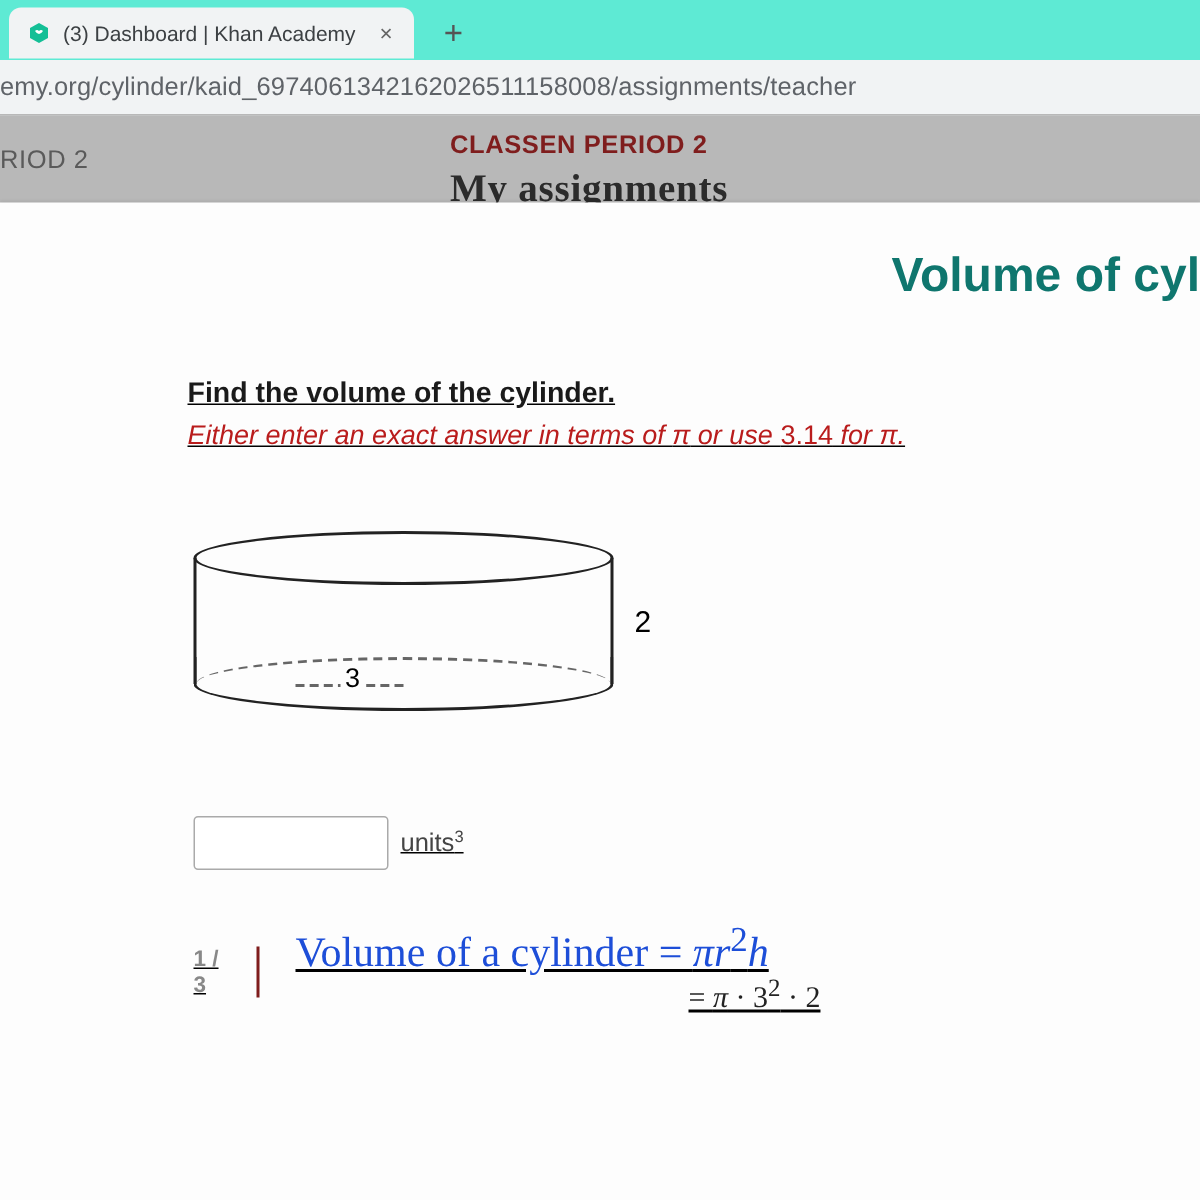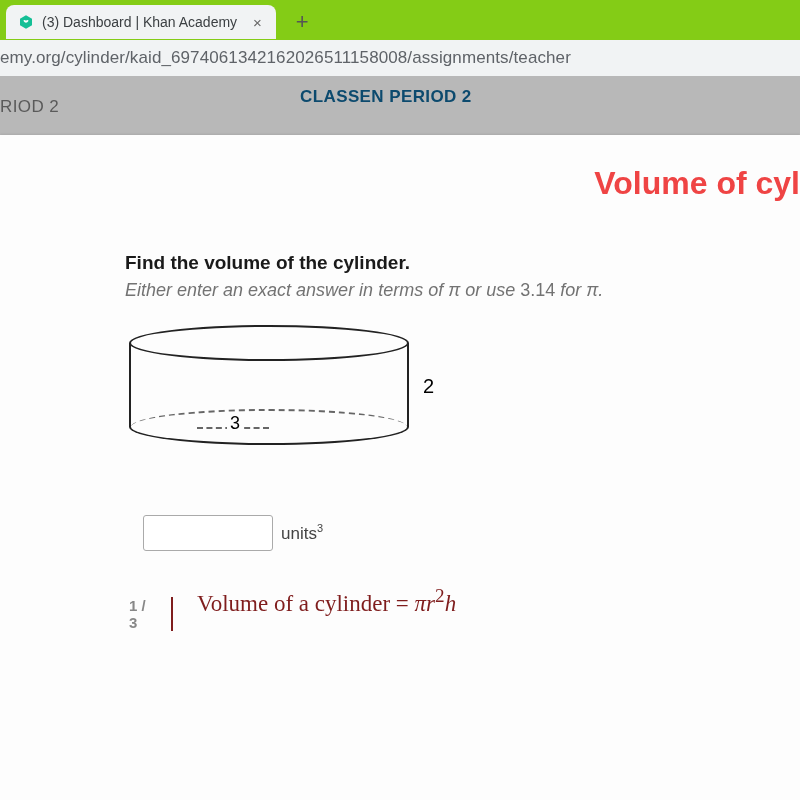--- a/index.html
+++ b/index.html
@@ -12,21 +12,21 @@
       position: relative;
     }
     .browser-chrome {
       background: #dee1e6;
       border-bottom: 1px solid #b8b8b8;
     }
     .tab-bar {
       display: flex;
       align-items: center;
       padding: 4px 0 0 0;
-      background: #84cc16;
+      background: #5eead4;
       height: 40px;
     }
     .tab {
       display: flex;
       align-items: center;
       background: #f1f3f4;
       border-radius: 8px 8px 0 0;
       padding: 6px 12px;
       margin-left: 6px;
       max-width: 340px;
@@ -84,21 +84,21 @@
       font-weight: 400;
       font-size: 17px;
       letter-spacing: 0.4px;
       padding-left: 0;
       padding-top: 6px;
     }
     .header-center {
       position: absolute;
       left: 300px;
       top: 10px;
-      color: #0c4a6e;
+      color: #7f1d1d;
       font-weight: 700;
       font-size: 17px;
       letter-spacing: 0.4px;
     }
     .header-sub {
       position: absolute;
       left: 300px;
       top: 34px;
       color: #2b2b2b;
       font-weight: 800;
@@ -112,41 +112,42 @@
       margin-top: -2px;
       min-height: 700px;
       padding-top: 30px;
       position: relative;
       box-shadow: 0 -1px 2px rgba(0,0,0,0.08);
     }
     .page-title {
       text-align: right;
       font-size: 32px;
       font-weight: 700;
-      color: #ef4444;
+      color: #0f766e;
       padding-right: 0;
       padding-bottom: 50px;
       white-space: nowrap;
       padding-left: 550px;
     }
     .question-block {
       padding-left: 125px;
       padding-right: 20px;
+      text-decoration: underline;
     }
     .prompt-line1 {
       font-size: 19px;
       font-weight: 700;
       color: #1a1a1a;
       margin-bottom: 6px;
     }
     .prompt-line2 {
       font-size: 18px;
       font-style: italic;
-      color: #737373;
-      margin-bottom: 24px;
+      color: #b91c1c;
+      margin-bottom: 53px;
     }
     .prompt-line2 .num { font-style: normal; font-family: sans-serif; }
     .diagram-wrap {
       position: relative;
       width: 340px;
       height: 140px;
       margin-bottom: 50px;
       margin-left: 4px;
     }
     .cyl-top {
@@ -201,21 +202,21 @@
     .height-num {
       position: absolute;
       left: 294px; top: 50px;
       font-size: 20px;
     }
     .answer-row {
       display: flex;
       align-items: center;
       gap: 8px;
       margin-bottom: 34px;
-      margin-left: 18px;
+      margin-left: 4px;
     }
     .answer-input {
       width: 130px;
       height: 36px;
       border: 1px solid #aaa;
       border-radius: 3px;
       padding: 4px 8px;
       font-size: 16px;
       background: #fff;
     }
@@ -237,22 +238,22 @@
       color: #888;
       font-size: 15px;
       font-weight: 600;
       width: 44px;
       border-right: 2px solid #7f1d1d;
       padding-right: 14px;
       text-align: left;
     }
     .hint-text {
       font-family: Georgia, "Times New Roman", serif;
-      font-size: 23px;
-      color: #7f1d1d;
+      font-size: 28px;
+      color: #1d4ed8;
     }
     .hint-text-2 {
       padding-left: 68px;
       font-family: Georgia, "Times New Roman", serif;
       font-size: 20px;
       color: #222;
     }
     .math-i { font-style: italic; }
   </style>
 </head>
@@ -271,20 +272,21 @@
     <span class="new-tab">+</span>
   </div>
   <div class="address-bar-row">
     <div class="url">emy.org/cylinder/kaid_6974061342162026511158008/assignments/teacher</div>
   </div>
 </div>
 
 <div class="header-strip">
   <div class="header-left">RIOD 2</div>
   <div class="header-center">CLASSEN PERIOD 2</div>
+  <div class="header-sub">My assignments</div>
 </div>
 
 <div class="content-card">
   <div class="page-title">Volume of cyl</div>
 
   <div class="question-block">
     <div class="prompt-line1">Find the volume of the cylinder.</div>
     <div class="prompt-line2">
       <span>Either enter an exact answer in terms of </span>π<span> or use </span><span class="num">3.14</span><span> for π.</span>
     </div>
@@ -305,15 +307,16 @@
       <span class="units-label">
         <span>units</span><sup>3</sup>
       </span>
     </div>
 
     <div class="hints">
       <div class="hint-row">
         <div class="hint-step">1 / 3</div>
         <div class="hint-text">Volume of a cylinder = <span class="math-i">πr</span><sup>2</sup><span class="math-i">h</span></div>
       </div>
+      <div class="hint-text-2" style="margin-top:-34px; padding-left:330px;">= <span class="math-i">π</span> · 3<sup>2</sup> · 2</div>
     </div>
   </div>
 </div>
 
 </body></html>

